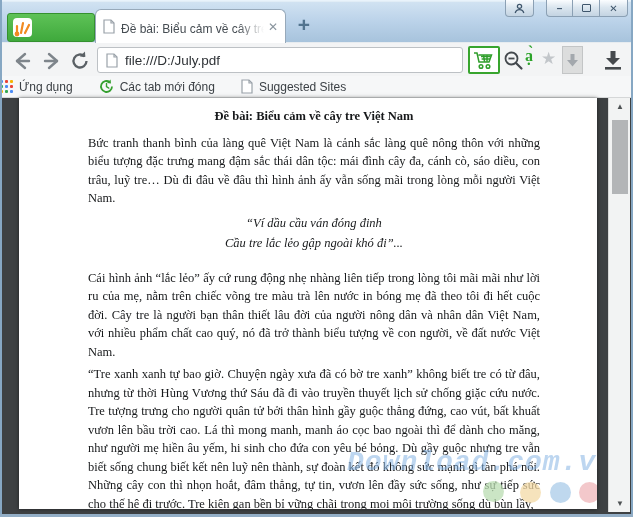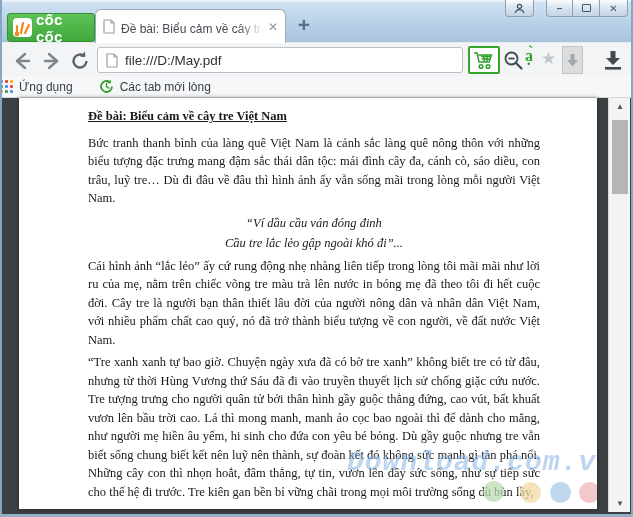--- a/index.html
+++ b/index.html
@@ -66,25 +66,25 @@
   .apps-grid { width:13px; height:13px; display:grid; grid-template-columns:repeat(3,3px);
     grid-template-rows:repeat(3,3px); gap:2px; }
   .apps-grid i { border-radius:1px; }
 
   
   .content { position:absolute; left:0; top:98px; right:0; bottom:0; background:#3e4143; }
   .page { position:absolute; left:19px; top:0; width:578px; height:411px; background:#fff; overflow:hidden;
     box-shadow:0 0 4px rgba(0,0,0,.5); }
   .doc { padding:9px 57px 0 69px; font-family:"Liberation Serif","DejaVu Serif",serif;
     font-size:12.5px; line-height:18.5px; color:#17191b; text-align:justify; }
-  .doc-title { font-weight:bold; text-align:left; margin-bottom:8px;text-decoration:underline; }
+  .doc-title { font-weight:bold; text-align:center; margin-bottom:8px; }
   .doc-sub { text-align:left; margin-bottom:5px; }
   .doc p.body-para { margin-bottom:4px; }
   .doc .quote { text-align:center; font-style:italic; line-height:20px; }
-  .doc .quote-block { margin:5px 0 4px; }
+  .doc .quote-block { margin:5px 0 16px; }
   .watermark { position:absolute; left:328px; top:349px; font-style:italic; font-weight:bold;
     font-size:28px; letter-spacing:1px; color:rgba(134,181,227,.55);
     font-family:Liberation Mono, monospace; white-space:nowrap; pointer-events:none; }
   .dot { position:absolute; width:21px; height:21px; border-radius:50%; opacity:.75; pointer-events:none; }
 
   
   .scrollbar { position:absolute; left:608px; top:0; width:22px; height:414px; background:#f2f3f3;
     border-left:1px solid #d8d8d8; }
   .sb-btn { position:absolute; left:0; width:22px; height:17px; color:#4e5254; font-size:8px;
     display:flex; align-items:center; justify-content:center; cursor:pointer; }
@@ -107,21 +107,20 @@
       <span class="logo-mark">
         <svg width="19" height="19" viewBox="0 0 19 19">
           <g stroke="#f18a21" stroke-width="2.2" stroke-linecap="round">
             <line x1="4" y1="15" x2="4" y2="8"></line>
             <line x1="8" y1="15" x2="10" y2="5"></line>
             <line x1="12" y1="15" x2="16" y2="7"></line>
           </g>
           <circle cx="4" cy="16" r="2.4" fill="#f18a21"></circle>
         </svg>
       </span>
-      <span class="brand">cốc cốc</span>
     </div>
 
     <div class="tab">
       <span style="margin-right:6px; display:flex;">
         <svg width="12" height="15" viewBox="0 0 12 15">
             <path d="M1 1 h7 l3 3 v10 h-10 z" fill="#fff" stroke="#9aa2a9" stroke-width="1.2"></path>
             <path d="M8 1 v3 h3" fill="none" stroke="#9aa2a9" stroke-width="1.2"></path>
           </svg>
       </span>
       <span class="tab-title-wrap">
@@ -174,21 +173,21 @@
         </svg>
     </div>
 
     <div class="urlbar">
       <span style="display:flex;">
         <svg width="12" height="15" viewBox="0 0 12 15">
             <path d="M1 1 h7 l3 3 v10 h-10 z" fill="#fff" stroke="#9aa2a9" stroke-width="1.2"></path>
             <path d="M8 1 v3 h3" fill="none" stroke="#9aa2a9" stroke-width="1.2"></path>
           </svg>
       </span>
-      <span class="url-text">file:///D:/May.pdf</span>
+      <span class="url-text">file:///D:/July.pdf</span>
     </div>
 
     <div class="cart-btn">
       <svg width="22" height="19" viewBox="0 0 22 19">
         <g fill="none" stroke="#2f9e2b" stroke-width="1.5">
           <path d="M1 2 h3 l2 9 h10 l2.5 -7 h-13"></path>
           <line x1="8" y1="5.5" x2="17.6" y2="5.5"></line>
             <line x1="8.6" y1="8" x2="17" y2="8"></line>
           <line x1="10.5" y1="4.2" x2="11.6" y2="10.8"></line>
             <line x1="14" y1="4.2" x2="14" y2="10.8"></line>
@@ -239,21 +238,30 @@
       <span>Ứng dụng</span>
     </div>
     <div class="bm-item">
       <span style="display:flex;">
         <svg width="15" height="15" viewBox="0 0 15 15">
           <path d="M13 7.5 a5.5 5.5 0 1 1 -2.2 -4.4" fill="none" stroke="#35a02f" stroke-width="1.8"></path>
           <path d="M11.6 0.6 l0.4 4 -4 -0.6 z" fill="#35a02f"></path>
           <path d="M7.5 4.5 v3.2 l2.3 1.4" fill="none" stroke="#35a02f" stroke-width="1.4" stroke-linecap="round"></path>
         </svg>
       </span>
-      <span>Các tab mới lòng</span>
+      <span>Các tab mới đóng</span>
+    </div>
+    <div class="bm-item">
+      <span style="display:flex;">
+        <svg width="12" height="15" viewBox="0 0 12 15">
+            <path d="M1 1 h7 l3 3 v10 h-10 z" fill="#fff" stroke="#9aa2a9" stroke-width="1.2"></path>
+            <path d="M8 1 v3 h3" fill="none" stroke="#9aa2a9" stroke-width="1.2"></path>
+          </svg>
+      </span>
+      <span>Suggested Sites</span>
     </div>
   </div>
 
   <div class="content">
     <div class="page">
       <div class="doc">
         <p class="doc-title">Đề bài: Biểu cảm về cây tre Việt Nam</p>
         <p class="body-para">Bức tranh thanh bình của làng quê Việt Nam là cảnh sắc làng quê nông thôn với những biểu tượng đặc trưng mang đậm sắc thái dân tộc: mái đình cây đa, cánh cò, sáo diều, con trâu, luỹ tre… Dù đi đâu về đâu thì hình ảnh ấy vẫn sống mãi trong lòng mỗi người Việt Nam.</p>
         <div class="quote-block">
           <p class="quote">“Ví dầu cầu ván đóng đinh</p>

